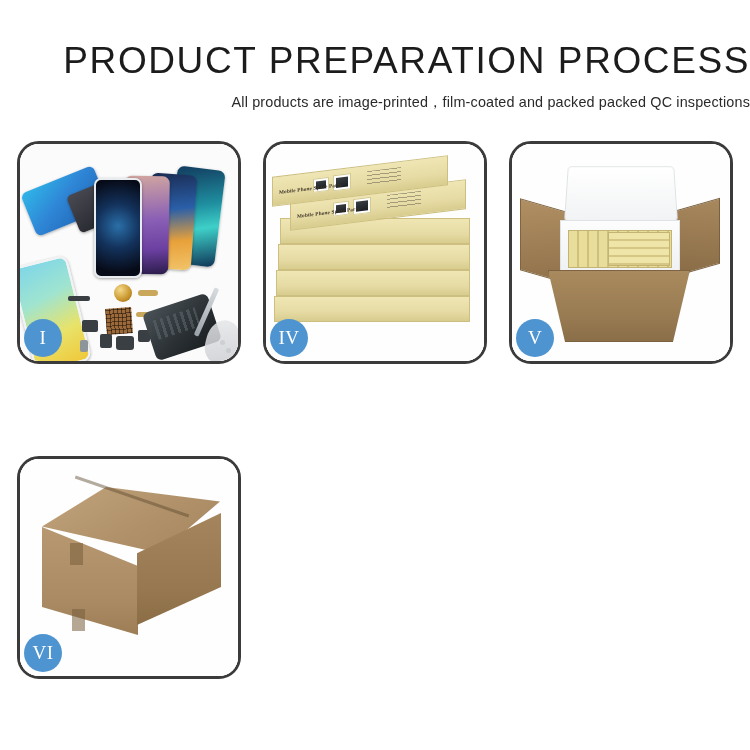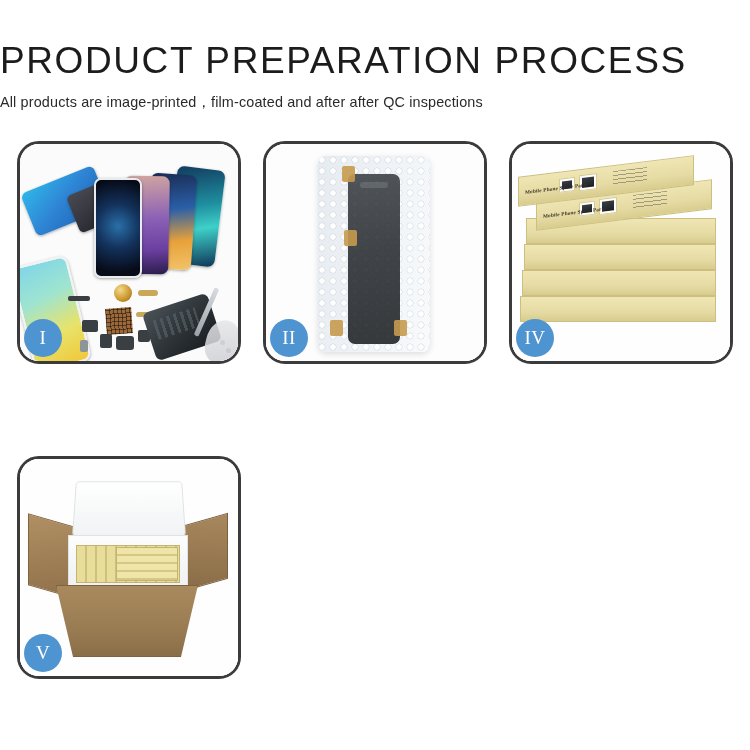--- a/index.html
+++ b/index.html
@@ -8,21 +8,21 @@
     width: 750px;
     height: 750px;
     background: #ffffff;
     font-family: "Liberation Sans", sans-serif;
     overflow: hidden;
   }
 
   .page { position: relative; width: 750px; height: 750px; }
 
   
-  .header { padding-top: 42px; text-align: left; }
+  .header { padding-top: 42px; text-align: right; padding-left: 36px; }
 
   .main-title {
     font-family: "Liberation Sans", sans-serif;
     font-size: 37px;
     font-weight: 500;
     letter-spacing: 1.6px;
     color: #1c1c1c;
     line-height: 1;
     white-space: nowrap;
   }
@@ -365,21 +365,21 @@
     background: rgba(120,95,60,.55);
   }
 </style>
 </head>
 <body>
 
 <div class="page">
 
   <div class="header">
     <div class="main-title">PRODUCT PREPARATION PROCESS</div>
-    <div class="sub-title">All products are image-printed，film-coated and after after QC inspections</div>
+    <div class="sub-title">All products are image-printed，film-coated and packed packed QC inspections</div>
   </div>
 
   <div class="grid">
 
     <div class="panel">
       <div class="panel-inner">
         <div class="scene1">
           <div class="ph ph-a"></div>
           <div class="ph ph-a2"></div>
           <div class="ph ph-b"></div>
@@ -400,34 +400,20 @@
           <div class="part lite" style="left:200px;top:196px;width:5px;height:5px;border-radius:50%;"></div>
           <div class="part lite" style="left:206px;top:204px;width:5px;height:5px;border-radius:50%;"></div>
           <div class="chassis"></div>
           <div class="tweezer"></div>
           <div class="hand"></div>
         </div>
       </div>
       <div class="badge">I</div>
     </div>
 
-    <div class="panel">
-      <div class="panel-inner">
-        <div class="scene2">
-          <div class="bagwrap">
-            <div class="screen-dark"></div>
-          </div>
-          <div class="tape" style="left:76px;top:22px;"></div>
-          <div class="tape" style="left:78px;top:86px;"></div>
-          <div class="tape" style="left:64px;top:176px;"></div>
-          <div class="tape" style="left:128px;top:176px;"></div>
-        </div>
-      </div>
-      <div class="badge">II</div>
-    </div>
 
 
     <div class="panel">
       <div class="panel-inner">
         <div class="scene4">
           <div class="sbox" style="left:8px;top:152px;width:196px;height:26px;"></div>
           <div class="sbox" style="left:10px;top:126px;width:194px;height:26px;"></div>
           <div class="sbox" style="left:12px;top:100px;width:192px;height:26px;"></div>
           <div class="sbox" style="left:14px;top:74px;width:190px;height:26px;"></div>
 
@@ -465,15 +451,28 @@
           <div class="c5-lid"></div>
           <div class="c5-foam"></div>
           <div class="c5-items"></div>
           <div class="c5-items2"></div>
           <div class="c5-body"></div>
         </div>
       </div>
       <div class="badge">V</div>
     </div>
 
+    <div class="panel">
+      <div class="panel-inner">
+        <div class="scene6">
+          <div class="c6-top"></div>
+          <div class="c6-left"></div>
+          <div class="c6-right"></div>
+          <div class="c6-seam"></div>
+          <div class="c6-tape" style="left:50px;top:84px;"></div>
+          <div class="c6-tape" style="left:52px;top:150px;"></div>
+        </div>
+      </div>
+      <div class="badge">VI</div>
+    </div>
 
   </div>
 </div>
 
 </body></html>

